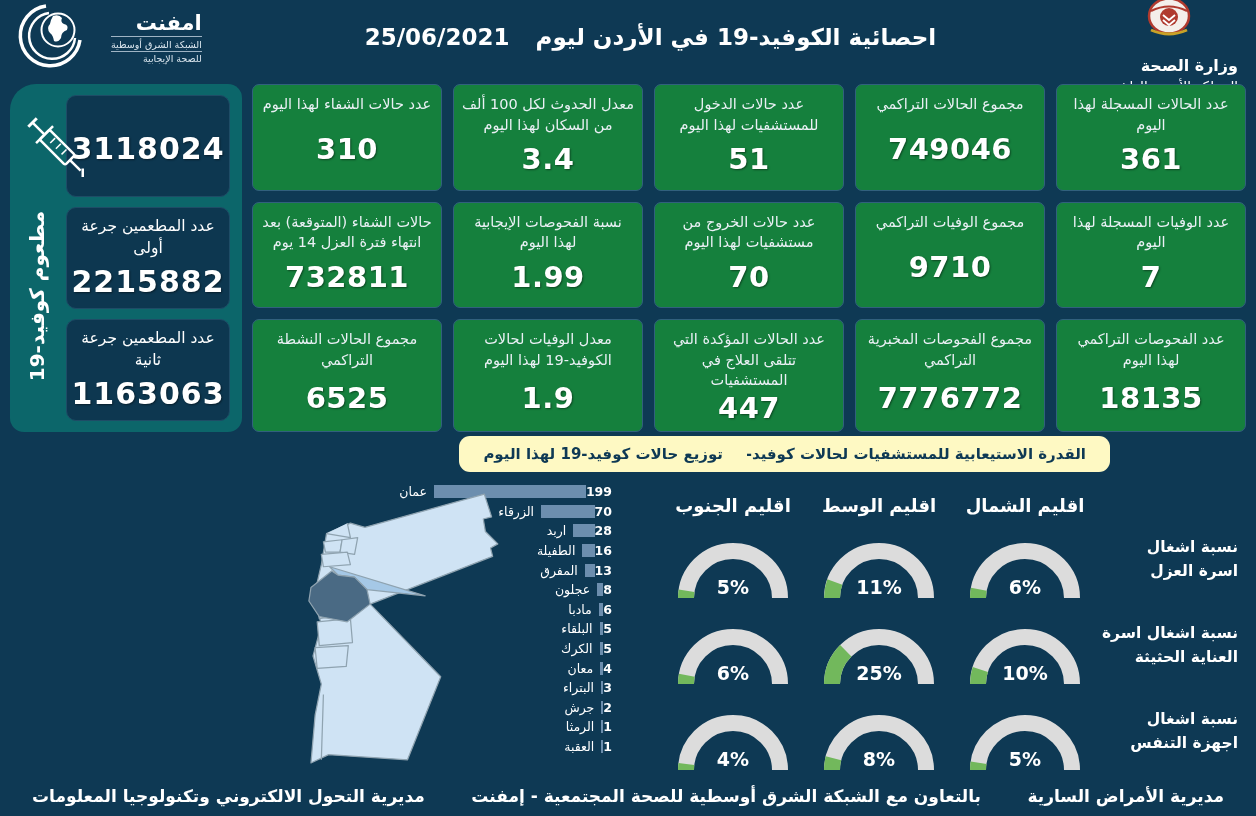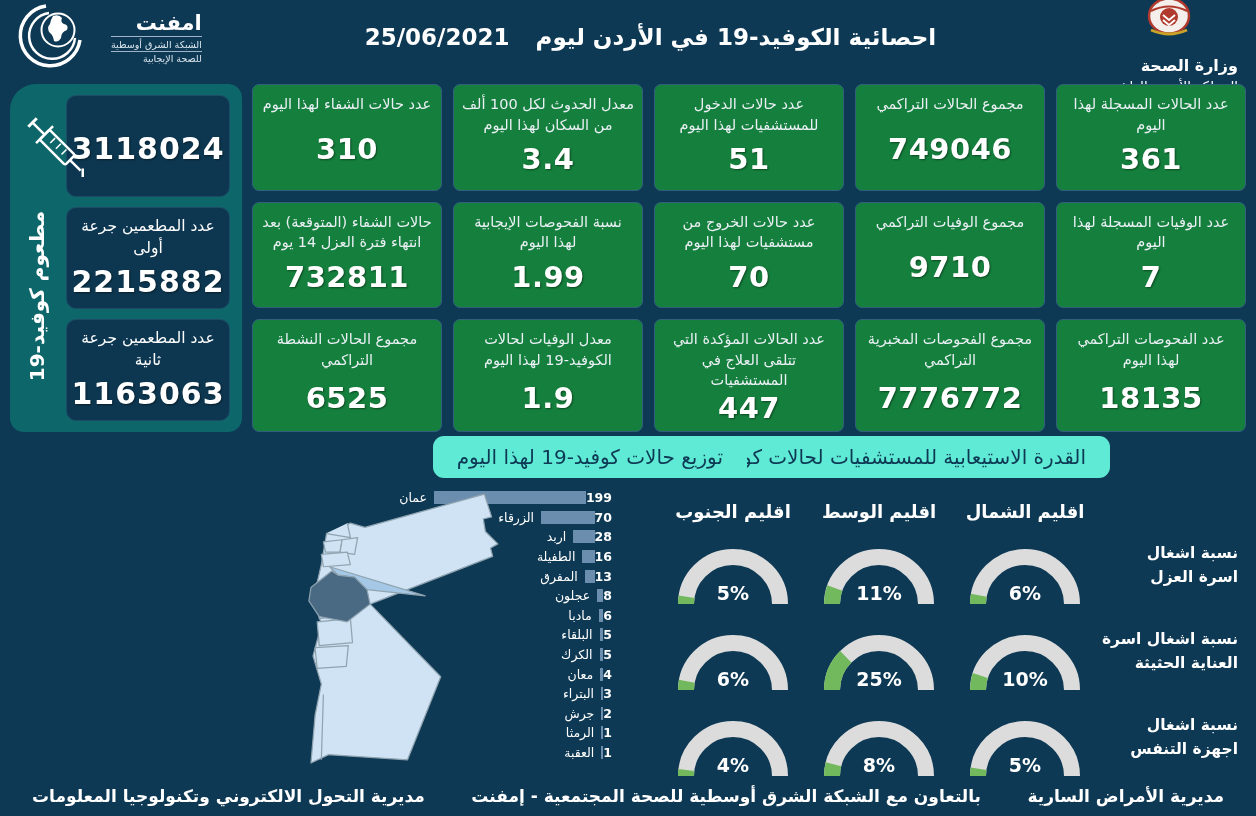--- a/index.html
+++ b/index.html
@@ -40,21 +40,21 @@
     display:flex; flex-direction:column; align-items:center; padding:8px 10px 4px 10px; }
   .vax-card .lbl { font-size:15.5px; text-align:center; line-height:1.4; }
   .vax-card .val { flex:1; display:flex; align-items:center; font-size:30px; font-weight:bold;
     text-shadow:1px 1px 2px rgba(0,0,0,.45); letter-spacing:1px; direction:ltr; }
   .vax-side { position:absolute; left:27px; top:61%; transform:translate(-50%,-50%) rotate(-90deg);
     white-space:nowrap; font-size:20px; font-weight:bold; letter-spacing:.5px; }
   .syringe { position:absolute; left:2px; top:18px; }
 
   
   .bottom { position:relative; height:384px; }
-  .pill { background:#5eead4; color:#0E3954; font-weight:normal; font-size:20px;
+  .pill { background:#fef9c3; color:#0E3954; font-weight:bold; font-size:15px;
     border-radius:11px; padding:9px 24px; width:fit-content; white-space:nowrap; }
 
   .chart { position:absolute; left:12px; top:2px; width:600px; }
   .chart .pill { margin:2px 0 10px 0; position:relative; left:135px; }
   .bars { direction:ltr; margin-top:2px; width:330px; }
   .bar-row { display:flex; align-items:center; height:19.6px;justify-content:flex-end; }
   .bar-label { width:72px; text-align:right; font-size:12.5px; padding-right:7px; direction:rtl; flex:none; }
   .bar { background:#6C8EAE; height:13px; flex:none; }
   .bar-val { font-size:12.5px; font-weight:bold; direction:ltr; }
   .map { position:absolute; left:288px; top:58px; }

